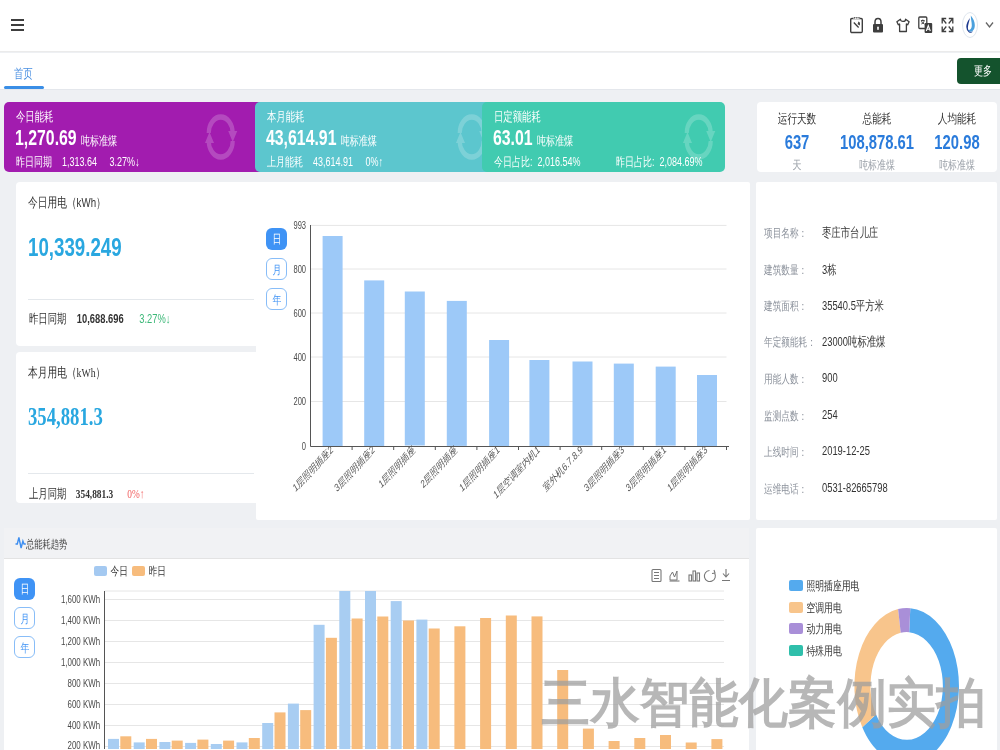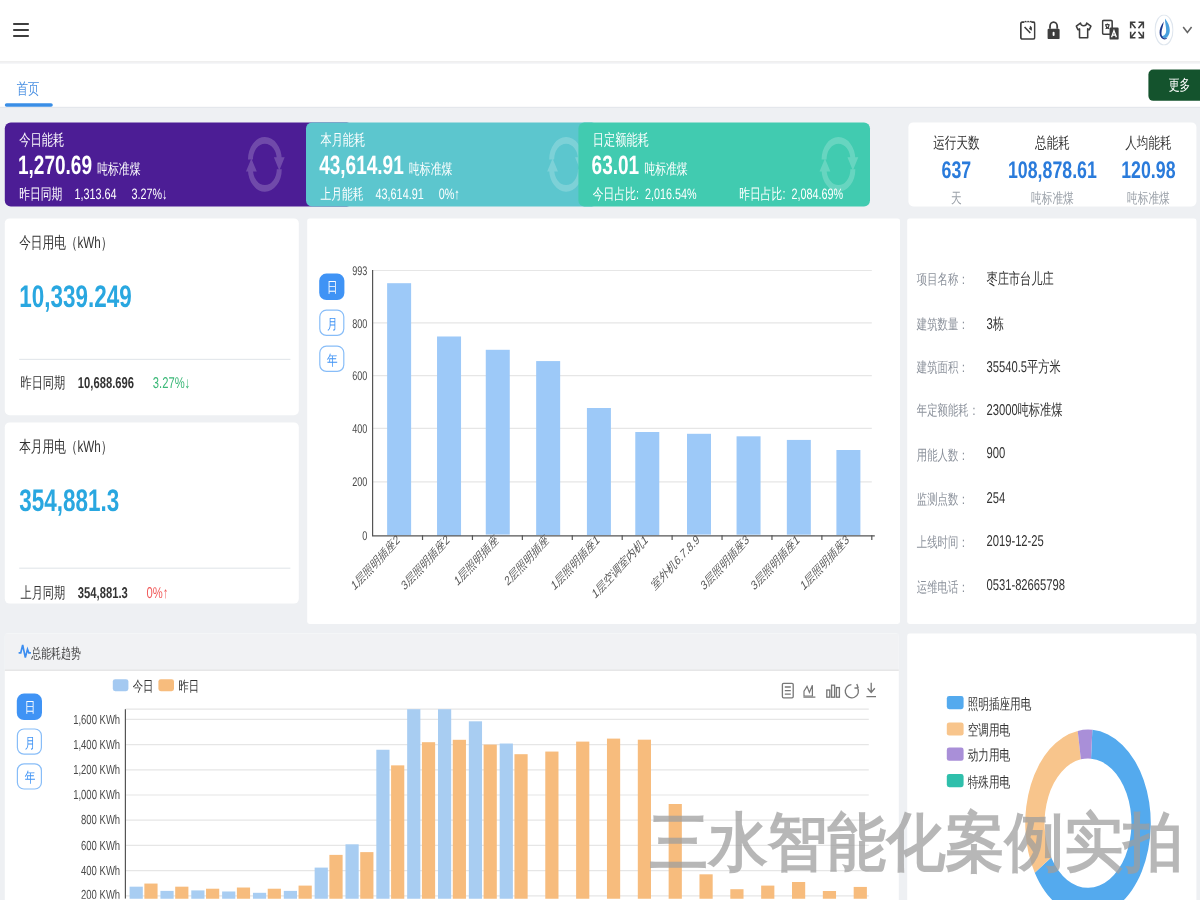--- a/index.html
+++ b/index.html
@@ -6,36 +6,36 @@
 html,body { width:1000px; height:750px; overflow:hidden; }
 body { font-family:"Liberation Sans", sans-serif; background:#eef0f3; position:relative; }
 .abs { position:absolute; }
 .sx { transform:scaleX(0.72); transform-origin:0 50%; white-space:nowrap; }
 .topbar { left:0; top:0; width:1000px; height:52px; background:#fff; border-bottom:1px solid #ebebeb; }
 .tabbar { left:0; top:53px; width:1000px; height:37px; background:#fff; border-bottom:1px solid #e4e7ec; }
 .tabtxt { left:14px; top:65px; font-size:13px; color:#4a90e2; }
 .tabline { left:4px; top:86px; width:40px; height:3px; background:#3a8ee6; border-radius:2px; }
 .morebtn { left:957px; top:58px; width:58px; height:26px; background:#14532d; border-radius:4px 0 0 4px; color:#fff; font-size:12.5px; line-height:26px; text-align:center; }
 .card { top:102px; height:70px; border-radius:5px; color:#fff; }
-.c1 { left:4px; width:290px; background:#4c1d95; }
+.c1 { left:4px; width:290px; background:#a21caf; }
 .c2 { left:255px; width:243px; background:#5cc6ce; }
 .c3 { left:482px; width:243px; background:#41cbb0; }
 .cstat { left:757px; top:102px; width:240px; height:70px; background:#fff; border-radius:4px; }
 .ct { left:12px; top:6px; font-size:13px; }
 .cn { left:11px; top:23px; font-size:22px; font-weight:bold; }
 .cu { font-size:12.5px; font-weight:normal; }
 .cb { left:12px; top:52px; font-size:12.5px; }
 .panel { background:#fff; border-radius:2px; }
 .phead { position:absolute; left:0; top:0; right:0; height:29px; background:#f1f2f4; border-bottom:1px solid #e3e3e3; }
 .ptitle { position:absolute; left:22px; top:8.5px; font-size:11.5px; color:#404040; }
 .statcol { top:8px; width:120px; text-align:center; transform:scaleX(0.74); }
 .statcol .l1 { font-size:13px; color:#333; }
 .statcol .l2 { font-size:20px; font-weight:bold; color:#2a7bdb; margin-top:3px; white-space:nowrap; }
 .statcol .l3 { font-size:12px; color:#9aa0a8; margin-top:3px; }
-.wcard { left:4px; width:245px; background:#fff; border-radius:4px; }
+.wcard { left:16px; width:245px; background:#fff; border-radius:4px; }
 .wt { left:12px; top:12px; font-size:13.5px; color:#333; }
 .wn { left:12px; top:50px; font-size:26px; font-weight:bold; color:#29a7e0; }
 .wd { left:12px; width:226px; height:1px; background:#e4e8ec; }
 .wrow { left:13px; font-size:13px; color:#333; }
 .btn { position:absolute; left:10px; width:21px; height:22px; border-radius:6px; font-size:12px; text-align:center; line-height:22px; }
 .btn.on { background:#3f93f5; color:#fff; }
 .btn.off { background:#fff; color:#3f93f5; border:1px solid #88bdf8; }
 .btn i { display:inline-block; font-style:normal; transform:scaleX(0.74); }
 .sitelab { left:8px; font-size:12px; color:#8b919b; }
 .siteval { left:66px; font-size:13px; color:#333; }
@@ -156,21 +156,21 @@
       <div class="l3">吨标准煤</div>
     </div>
 </div>
 
 <div class="abs wcard" style="top:182px; height:164px;">
  <div class="abs wt sx">今日用电（kWh）</div>
  <div class="abs wn sx">10,339.249</div>
  <div class="abs wd" style="top:117px;"></div>
  <div class="abs wrow sx" style="top:128px;">昨日同期&nbsp;&nbsp;&nbsp;&nbsp;<b>10,688.696</b>&nbsp;&nbsp;&nbsp;&nbsp;&nbsp;&nbsp;<span style="color:#3cb878;">3.27%↓</span></div>
 </div>
-<div class="abs wcard" style="top:352px; height:151px;">
+<div class="abs wcard" style="top:352px; height:151px;font-family:Liberation Serif, serif;">
  <div class="abs wt sx">本月用电（kWh）</div>
  <div class="abs wn sx">354,881.3</div>
  <div class="abs wd" style="top:121px;"></div>
  <div class="abs wrow sx" style="top:133px;">上月同期&nbsp;&nbsp;&nbsp;&nbsp;<b>354,881.3</b>&nbsp;&nbsp;&nbsp;&nbsp;&nbsp;&nbsp;<span style="color:#f15c5c;">0%↑</span></div>
 </div>
 
 <div class="abs panel" style="left:256px; top:182px; width:494px; height:338px;">
  <svg style="position:absolute; left:0; top:0;" width="494" height="338" viewBox="0 0 494 338">
   <g stroke="#e6e6e6">
    <path d="M54.5,43.4 H470.5"></path>

